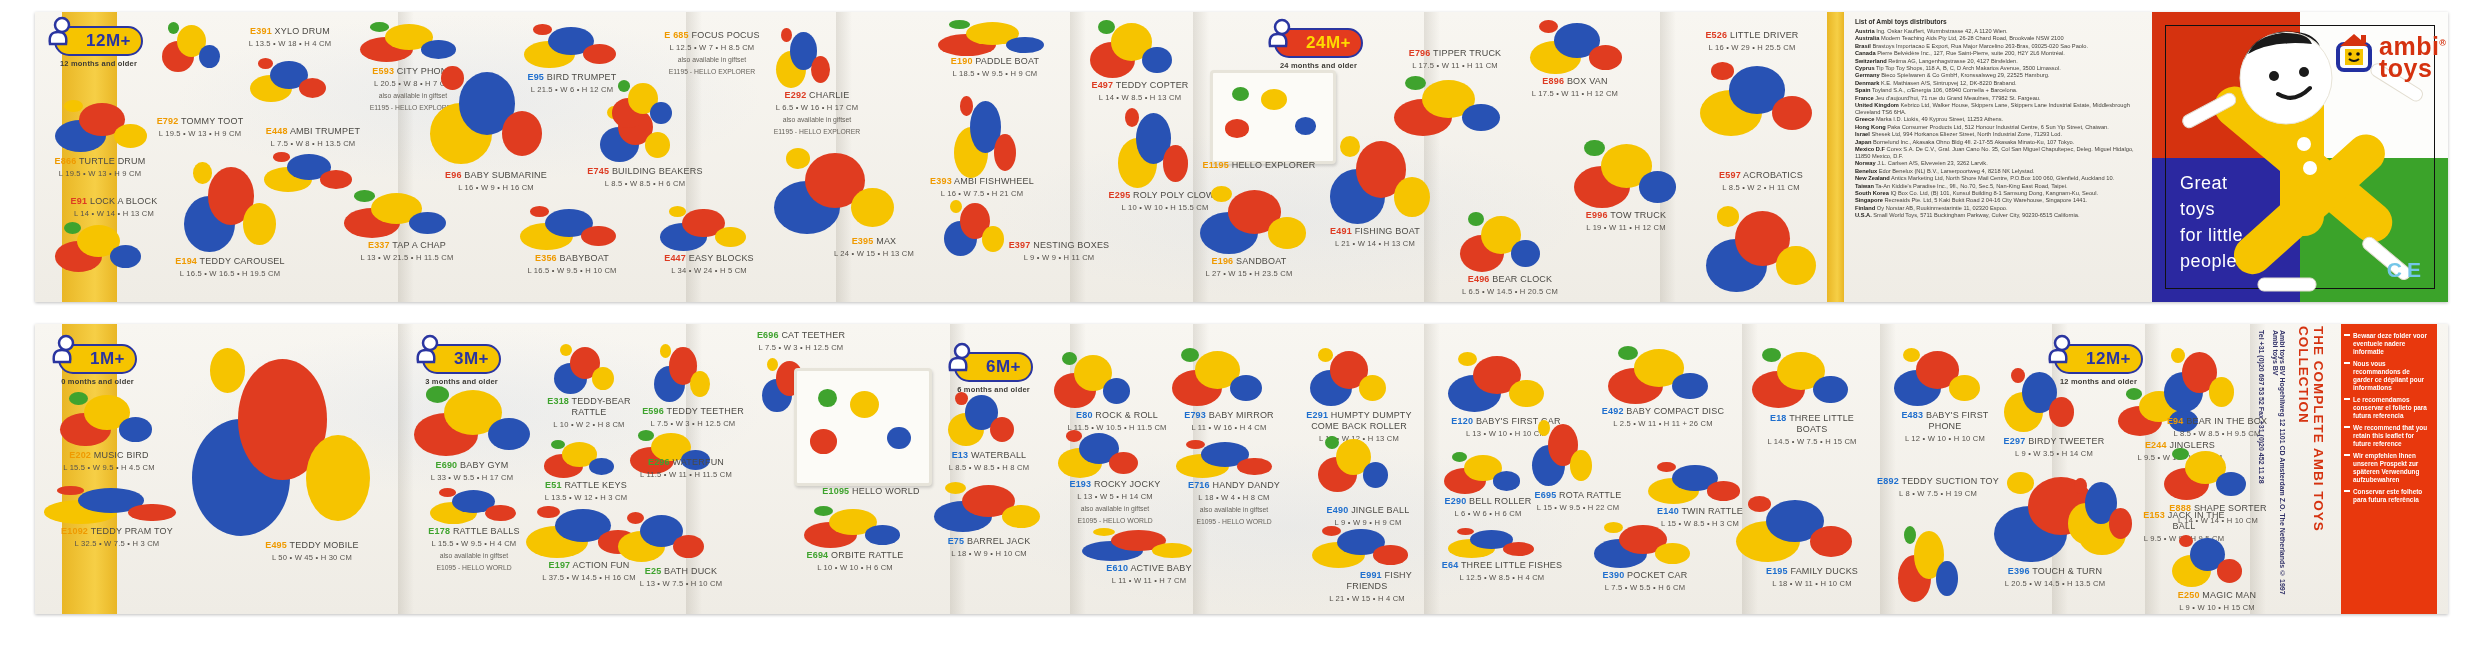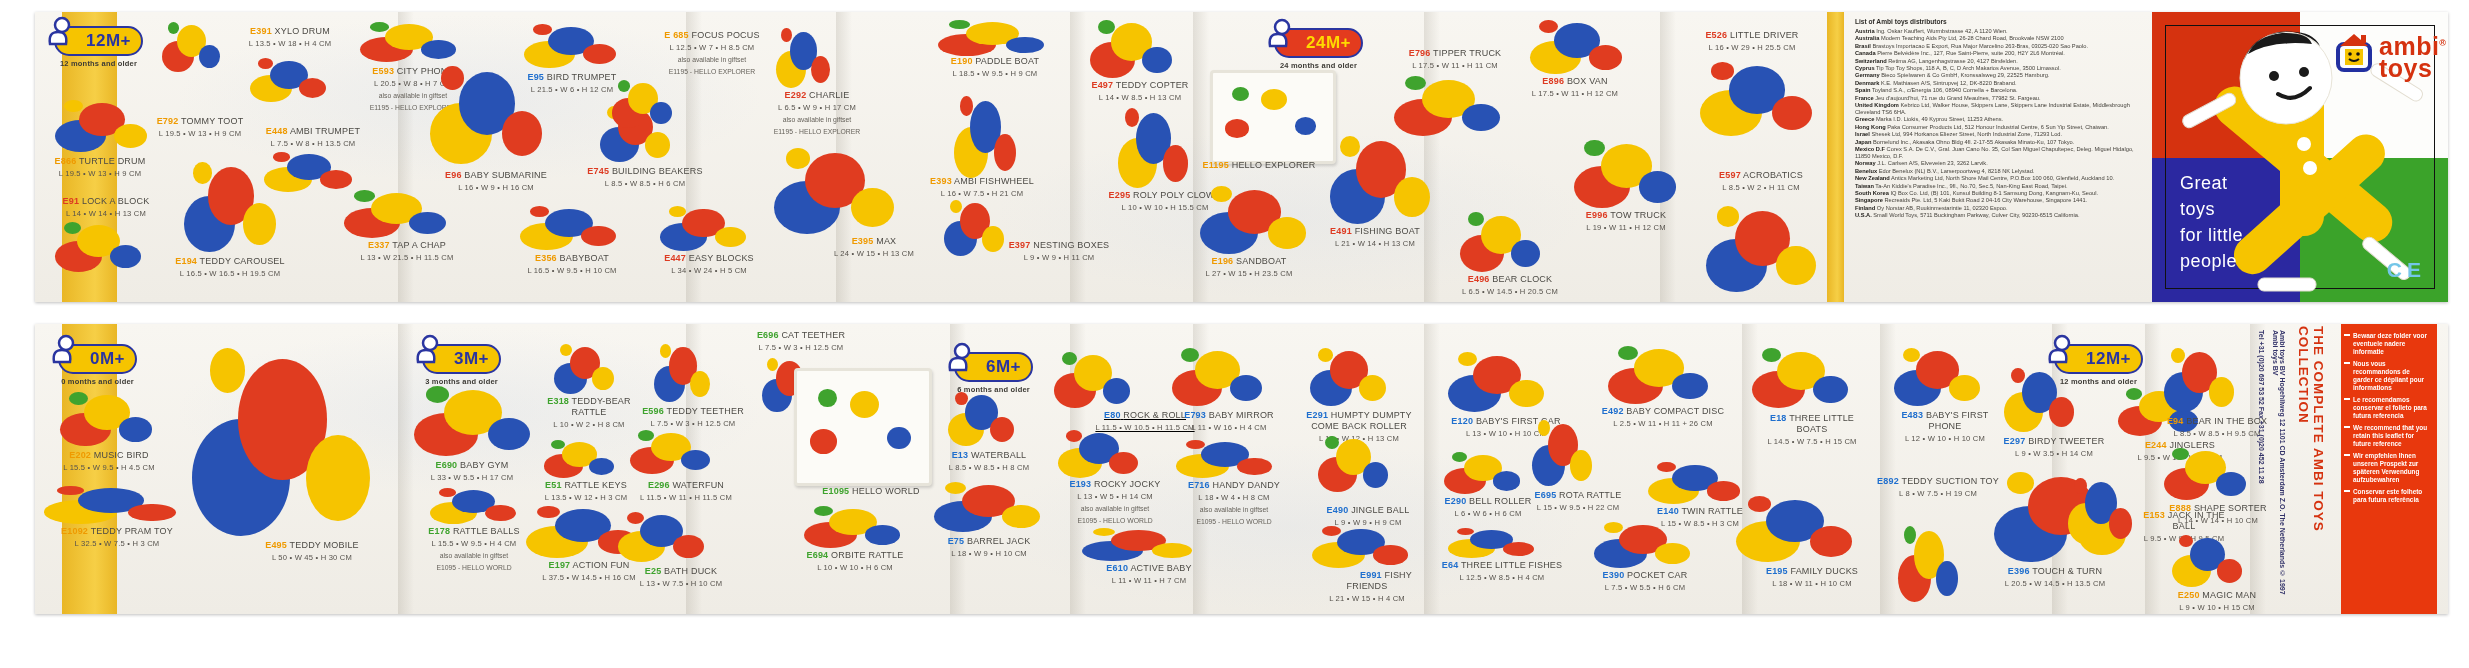--- a/index.html
+++ b/index.html
@@ -123,21 +123,21 @@
       <span>24M+</span>
     </div>
     <div class="sub">24 months and older</div>
   </div>
       <div class="badge" style="left: 58px; top: 344px;">
     <div class="pill">
       <svg class="bico" width="34" height="34" viewBox="0 0 34 34">
         <circle cx="20" cy="9" r="7" fill="#fff" stroke="#2a35a0" stroke-width="2.5"></circle>
         <path d="M 8 28 Q 6 16 16 16 Q 26 16 24 28 Z" fill="#fff" stroke="#2a35a0" stroke-width="2.5"></path>
       </svg>
-      <span>0M+</span>
+      <span>1M+</span>
     </div>
     <div class="sub">0 months and older</div>
   </div>
       <div class="badge" style="left: 422px; top: 344px;">
     <div class="pill">
       <svg class="bico" width="34" height="34" viewBox="0 0 34 34">
         <circle cx="20" cy="9" r="7" fill="#fff" stroke="#2a35a0" stroke-width="2.5"></circle>
         <path d="M 8 28 Q 6 16 16 16 Q 26 16 24 28 Z" fill="#fff" stroke="#2a35a0" stroke-width="2.5"></path>
       </svg>
       <span>3M+</span>
@@ -195,21 +195,21 @@
       <div class="plabel" style="left: 42px; top: 156px; width: 116px;">
       <div class="pline"><span class="pcode" style="color: rgb(239, 154, 0);">E866</span> <span class="pname">TURTLE DRUM</span></div>
       <div class="pdims">L 19.5 • W 13 • H 9 CM</div>
     </div>
       <div class="toy v1" style="left: 55px; top: 222px; width: 86px; height: 50px;">
         <span class="s s1"></span>
         <span class="s s2"></span>
         <span class="s s3"></span>
         <span class="s s4"></span>
       </div>
-      <div class="plabel" style="left: 48px; top: 196px; width: 116px;">
+      <div class="plabel" style="left: 56px; top: 196px; width: 116px;">
       <div class="pline"><span class="pcode" style="color: rgb(221, 59, 34);">E91</span> <span class="pname">LOCK A BLOCK</span></div>
       <div class="pdims">L 14 • W 14 • H 13 CM</div>
     </div>
       <div class="toy v2" style="left: 264px; top: 152px; width: 88px; height: 40px;">
         <span class="s s1"></span>
         <span class="s s2"></span>
         <span class="s s3"></span>
         <span class="s s4"></span>
       </div>
       <div class="plabel" style="left: 254px; top: 126px; width: 118px;">
@@ -311,21 +311,21 @@
         <div class="pnote">E1195 - HELLO EXPLORER</div>
       </div>
       <div class="toy v2" style="left: 776px; top: 28px; width: 54px; height: 60px;">
         <span class="s s1"></span>
         <span class="s s2"></span>
         <span class="s s3"></span>
         <span class="s s4"></span>
       </div>
       <div class="plabel" style="left: 754px; top: 90px; width: 126px;">
       <div class="pline"><span class="pcode" style="color: rgb(221, 59, 34);">E292</span> <span class="pname">CHARLIE</span></div>
-      <div class="pdims">L 6.5 • W 9 • H 17 CM</div>
+      <div class="pdims">L 6.5 • W 16 • H 17 CM</div>
     <div class="pnote">also available in giftset</div>
         <div class="pnote">E1195 - HELLO EXPLORER</div>
       </div>
       <div class="toy v3" style="left: 774px; top: 148px; width: 120px; height: 86px;">
         <span class="s s1"></span>
         <span class="s s2"></span>
         <span class="s s3"></span>
         <span class="s s4"></span>
       </div>
       <div class="plabel" style="left: 828px; top: 236px; width: 92px;">
@@ -563,21 +563,21 @@
       <div class="plabel" style="left: 634px; top: 406px; width: 118px;">
       <div class="pline"><span class="pcode" style="color: rgb(63, 163, 46);">E596</span> <span class="pname">TEDDY TEETHER</span></div>
       <div class="pdims">L 7.5 • W 3 • H 12.5 CM</div>
     </div>
       <div class="toy v1" style="left: 630px; top: 430px; width: 80px; height: 44px;">
         <span class="s s1"></span>
         <span class="s s2"></span>
         <span class="s s3"></span>
         <span class="s s4"></span>
       </div>
-      <div class="plabel" style="left: 632px; top: 480px; width: 108px;">
+      <div class="plabel" style="left: 632px; top: 457px; width: 108px;">
       <div class="pline"><span class="pcode" style="color: rgb(63, 163, 46);">E296</span> <span class="pname">WATERFUN</span></div>
       <div class="pdims">L 11.5 • W 11 • H 11.5 CM</div>
     </div>
       <div class="toy v2" style="left: 618px; top: 512px; width: 86px; height: 50px;">
         <span class="s s1"></span>
         <span class="s s2"></span>
         <span class="s s3"></span>
         <span class="s s4"></span>
       </div>
       <div class="plabel" style="left: 630px; top: 566px; width: 102px;">
@@ -633,21 +633,21 @@
       <div class="plabel" style="left: 933px; top: 536px; width: 112px;">
       <div class="pline"><span class="pcode" style="color: rgb(31, 111, 206);">E75</span> <span class="pname">BARREL JACK</span></div>
       <div class="pdims">L 18 • W 9 • H 10 CM</div>
     </div>
       <div class="toy v1" style="left: 1054px; top: 352px; width: 76px; height: 56px;">
         <span class="s s1"></span>
         <span class="s s2"></span>
         <span class="s s3"></span>
         <span class="s s4"></span>
       </div>
-      <div class="plabel" style="left: 1088px; top: 410px; width: 114px; text-decoration: underline;">
+      <div class="plabel" style="left: 1060px; top: 410px; width: 114px;">
       <div class="pline"><span class="pcode" style="color: rgb(31, 111, 206);">E80</span> <span class="pname">ROCK &amp; ROLL</span></div>
       <div class="pdims">L 11.5 • W 10.5 • H 11.5 CM</div>
     </div>
       <div class="toy v2" style="left: 1058px; top: 430px; width: 80px; height: 48px;">
         <span class="s s1"></span>
         <span class="s s2"></span>
         <span class="s s3"></span>
         <span class="s s4"></span>
       </div>
       <div class="plabel" style="left: 1056px; top: 479px; width: 118px;">

